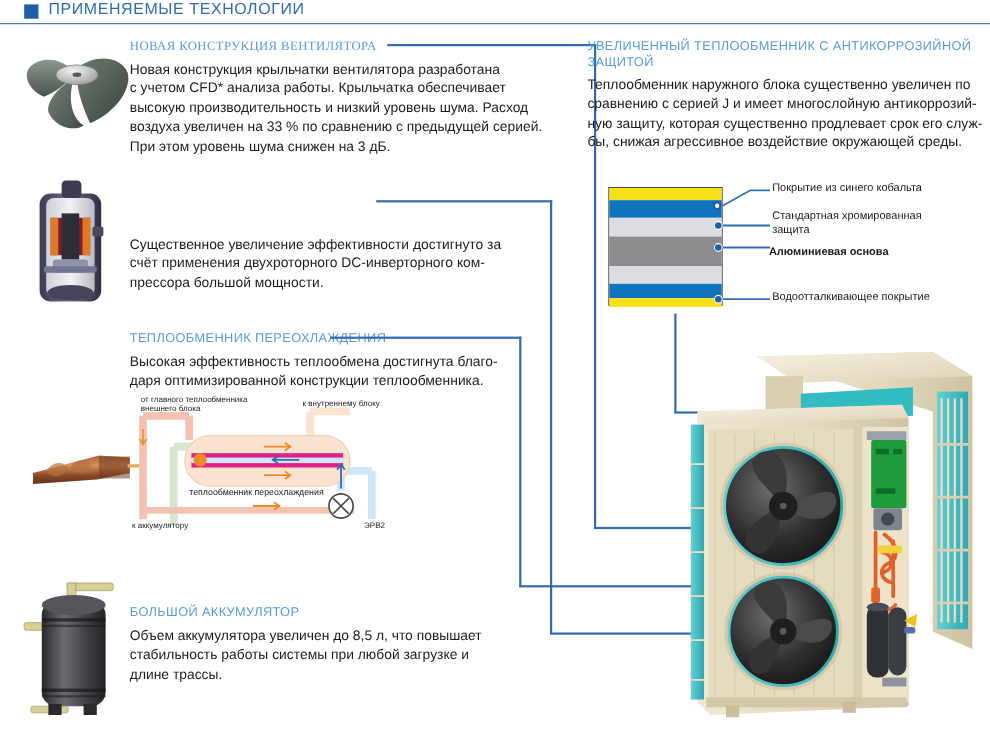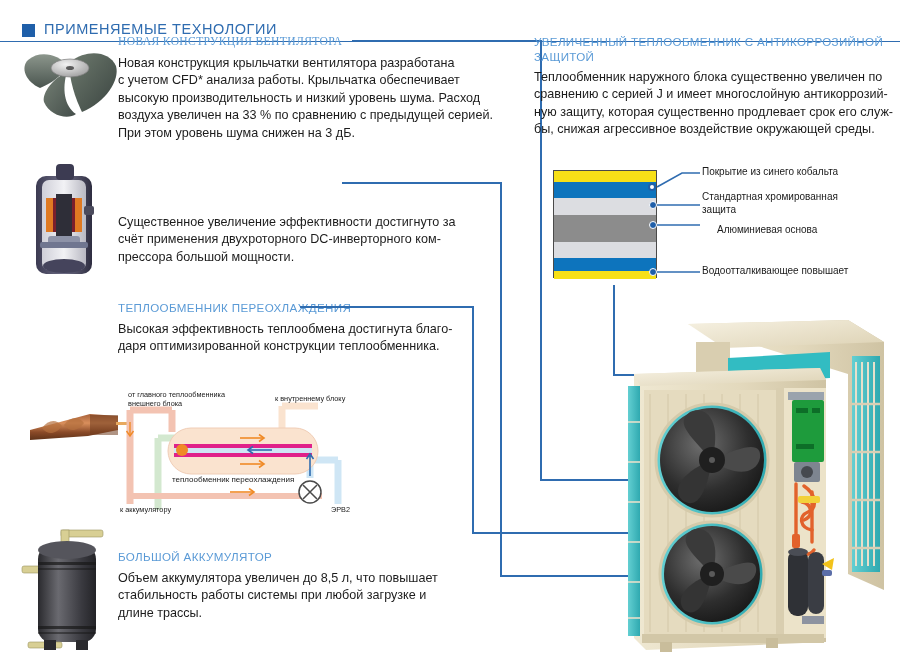--- a/index.html
+++ b/index.html
@@ -10,21 +10,20 @@
     color: #1a1a1a;
     position: relative;
     overflow: hidden;
   }
   .page { position: absolute; inset: 0; }
 
   
   .header-bar {
     position: absolute; left: 0; top: 0; width: 900px; height: 22px;
     border-bottom: 1.5px solid #2f6cb0;
-    margin-top: 20px;
   }
   .header-square {
     position: absolute; left: 22px; top: 4px; width: 13px; height: 13px;
     background: #1f5fa9;
   }
   .header-title {
     position: absolute; left: 44px; top: 1px;
     font-size: 14.5px; letter-spacing: .55px; color: #2f6cb0;
     white-space: nowrap;
   }
@@ -60,21 +59,21 @@
   
   .compressor-img { position: absolute; left: 24px; top: 162px; width: 80px; height: 120px; }
 
   
   .pipe-img { position: absolute; left: 22px; top: 400px; width: 105px; height: 55px; }
 
   
   .accum-img { position: absolute; left: 16px; top: 522px; width: 100px; height: 128px; }
 
   
-  .schem { position: absolute; left: 112px; top: 392px; width: 285px; height: 128px; }
+  .schem { position: absolute; left: 112px; top: 360px; width: 285px; height: 128px; }
   .sch-label {
     position: absolute; font-size: 7.3px; color: #1a1a1a;
     line-height: 9px; white-space: pre-line;
   }
 
   
   .coat { position: absolute; left: 553px; top: 170px; width: 104px; height: 108px;
           border: 1.6px solid #4a4a4a; }
   .coat-layer { position: absolute; left: 0; width: 100%; }
   .coat-label {
@@ -301,22 +300,22 @@
     <path d="M17 107 L60 107" stroke="#2f6cb0" stroke-width="1.6" fill="none"></path>
   </svg>
   <div class="dot-open" style="left:648px; top:183px;"></div>
   <div class="dot" style="left:649px; top:201px;"></div>
   <div class="dot" style="left:649px; top:221px;"></div>
   <div class="dot" style="left:649px; top:268px;"></div>
 
   <div class="coat-label" style="left:702px; top:166px;">Покрытие из синего кобальта</div>
   <div class="coat-label" style="left:702px; top:191px;">Стандартная хромированная
 защита</div>
-  <div class="coat-label" style="left:717px; top:224px;">Алюминиевая основа</div>
-  <div class="coat-label" style="left:702px; top:265px;">Водоотталкивающее повышает</div>
+  <div class="coat-label" style="left:699px; top:224px;font-weight:bold;">Алюминиевая основа</div>
+  <div class="coat-label" style="left:702px; top:265px;">Водоотталкивающее покрытие</div>
 
   <div class="ln ln-v" style="left:613px; top:285px; height:90px;"></div>
   <div class="ln ln-h" style="left:613px; top:374px; width:134px;"></div>
   <div class="dot" style="left:744px; top:370px;"></div>
 
   <svg class="unit" viewBox="0 0 284 350">
     <defs>
       <linearGradient id="gCase" x1="0" y1="0" x2="1" y2="0">
         <stop offset="0" stop-color="#efe8d2"></stop>
           <stop offset="0.55" stop-color="#e3d9bd"></stop>

